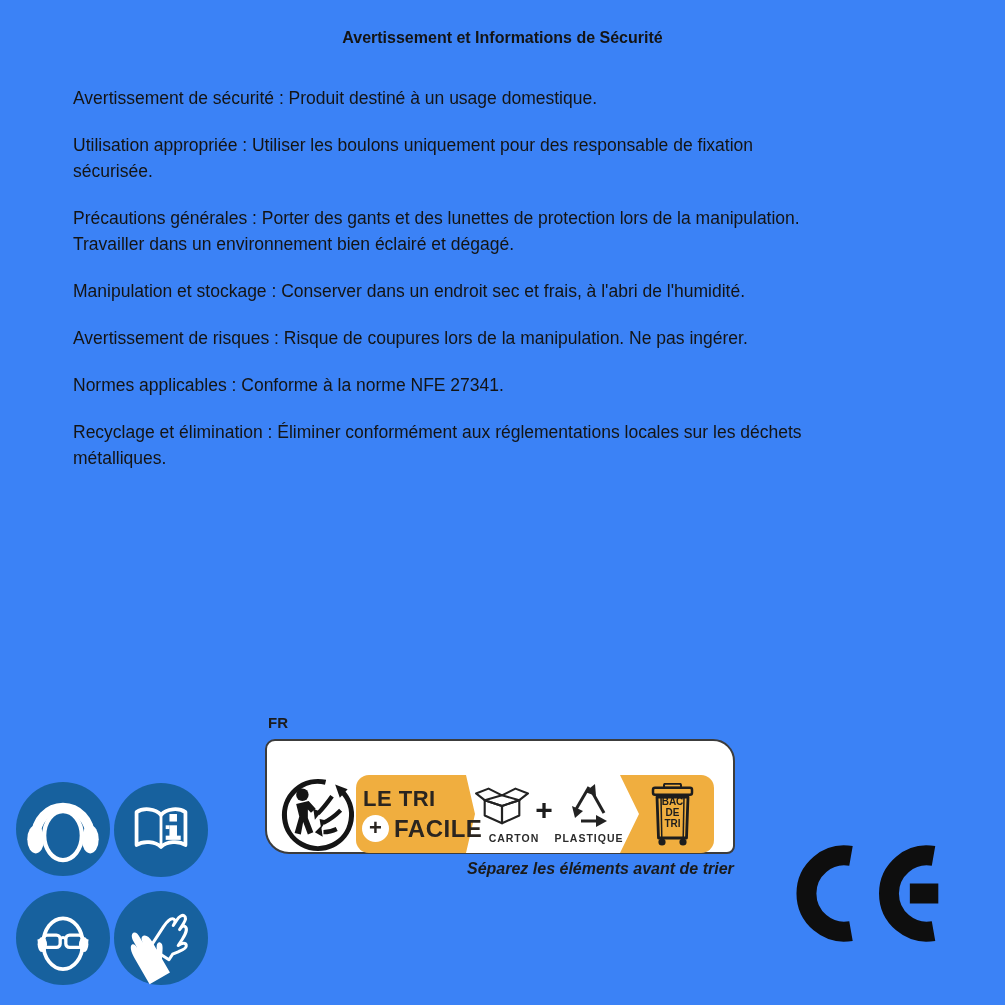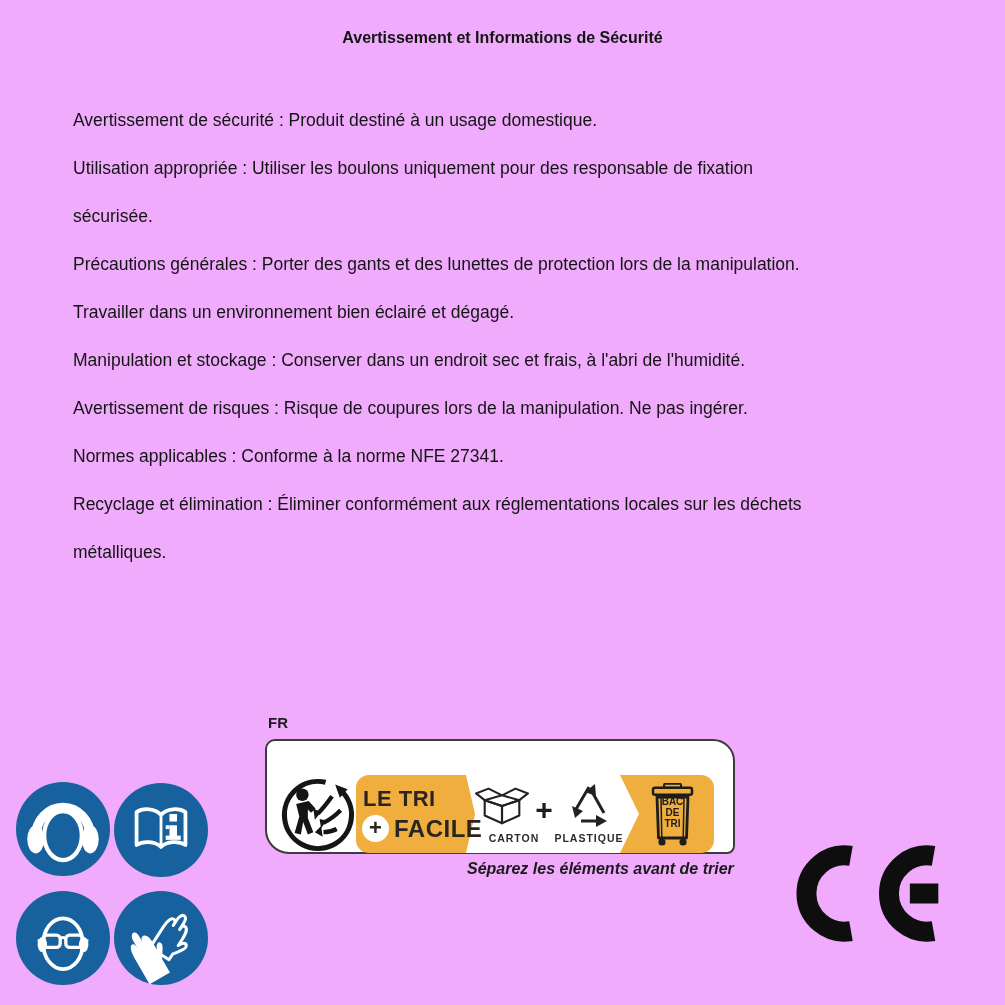--- a/index.html
+++ b/index.html
@@ -1,22 +1,22 @@
 <!DOCTYPE html>
 <html><head>
 <meta charset="utf-8">
 <style>
   html,body{margin:0;padding:0;background:#fff;}
-  .page{position:relative;width:1005px;height:1005px;background:#f0abfc;overflow:hidden;
+  .page{position:relative;width:1005px;height:1005px;background:#3b82f6;overflow:hidden;
         font-family:"Liberation Sans","DejaVu Sans",sans-serif;color:#141414;}
   .title{position:absolute;top:29px;left:0;width:1005px;text-align:center;
          font-size:16px;font-weight:bold;color:#141414;}
   .body-text{position:absolute;left:73px;top:85px;width:900px;}
   .para{margin:0 0 21px 0;padding:0;font-size:17.5px;line-height:26px;}
-  .ln{display:block;white-space:nowrap;margin-top:22px;}
+  .ln{display:block;white-space:nowrap;}
   .mi{position:absolute;width:94px;height:94px;}
   .mi svg{display:block;width:94px;height:94px;}
   .mi1{left:16px;top:782px;} .mi2{left:114px;top:783px;}
   .mi3{left:16px;top:891px;} .mi4{left:114px;top:891px;}
   .badge{position:absolute;left:265px;top:711px;width:475px;height:148px;}
   .fr{position:absolute;left:3px;top:3px;font-size:15px;font-weight:bold;color:#1c1c1c;}
   .panel{position:absolute;left:0;top:28px;width:470px;height:115px;background:#fff;
          border:2px solid #3c3c3c;border-radius:10px 22px 8px 24px;box-sizing:border-box;}
   .triman{position:absolute;left:12px;top:35px;width:78px;height:78px;}
   .band{position:absolute;left:89px;top:34px;width:358px;height:78px;}

